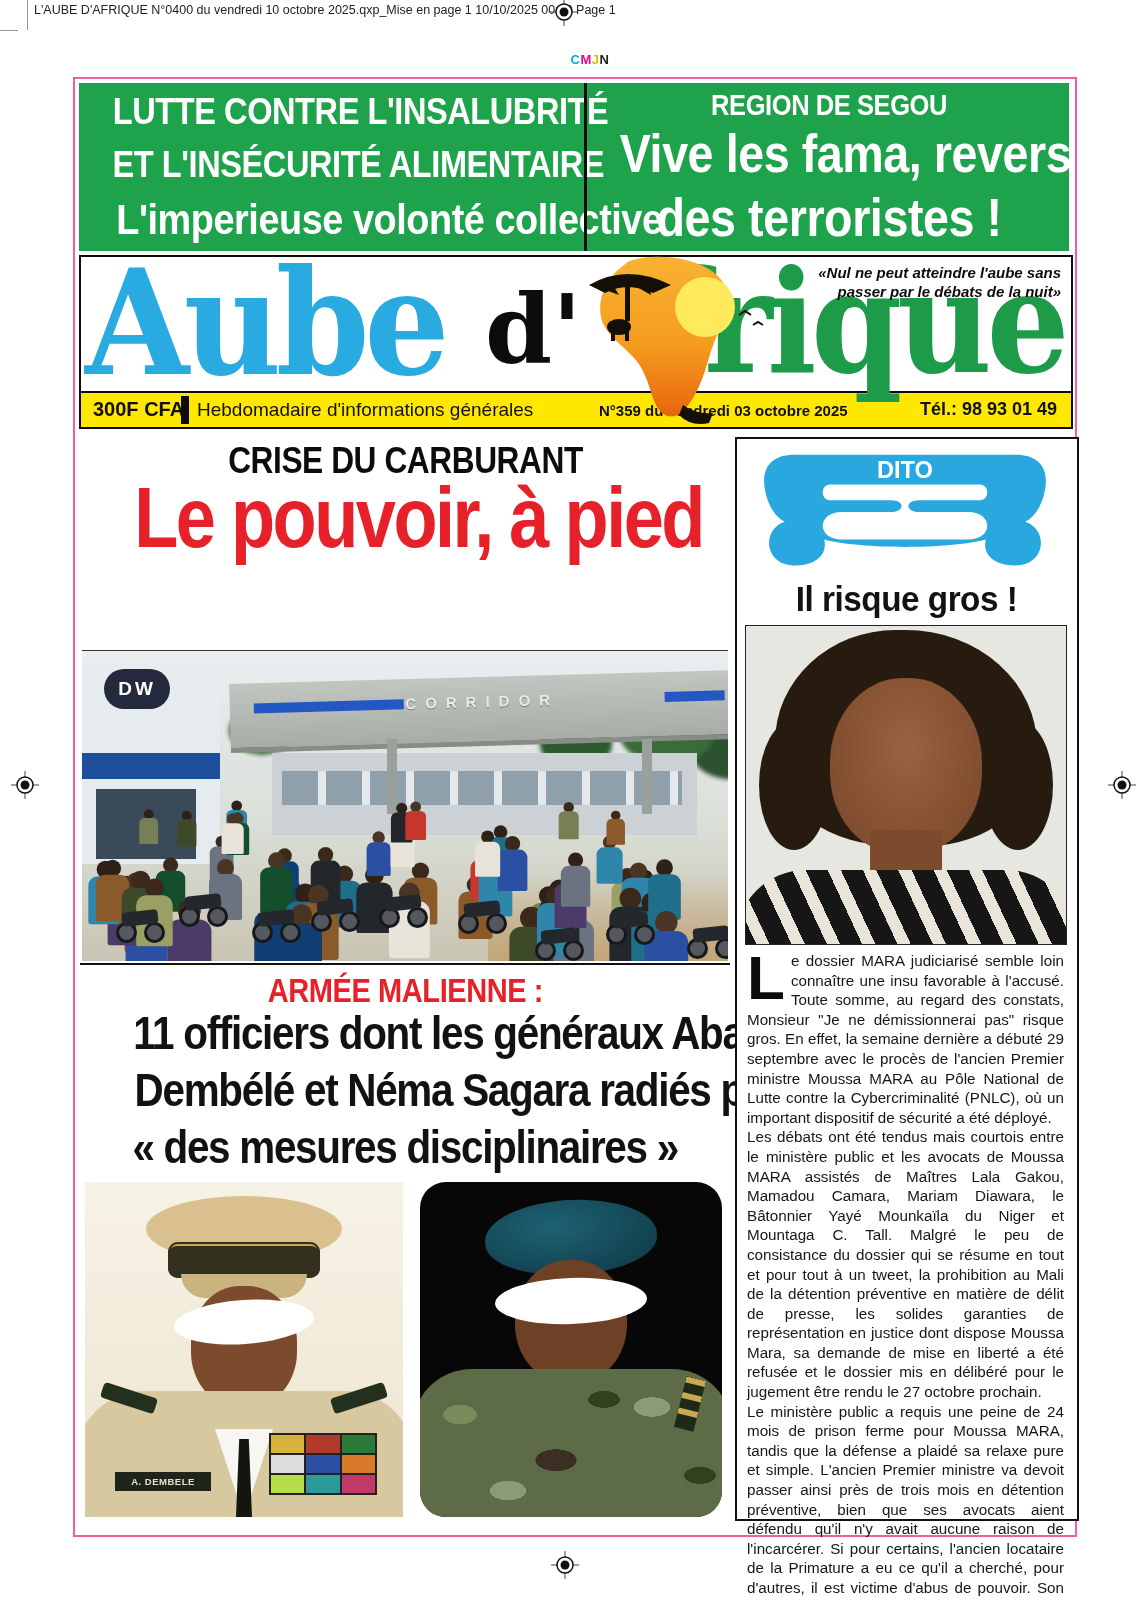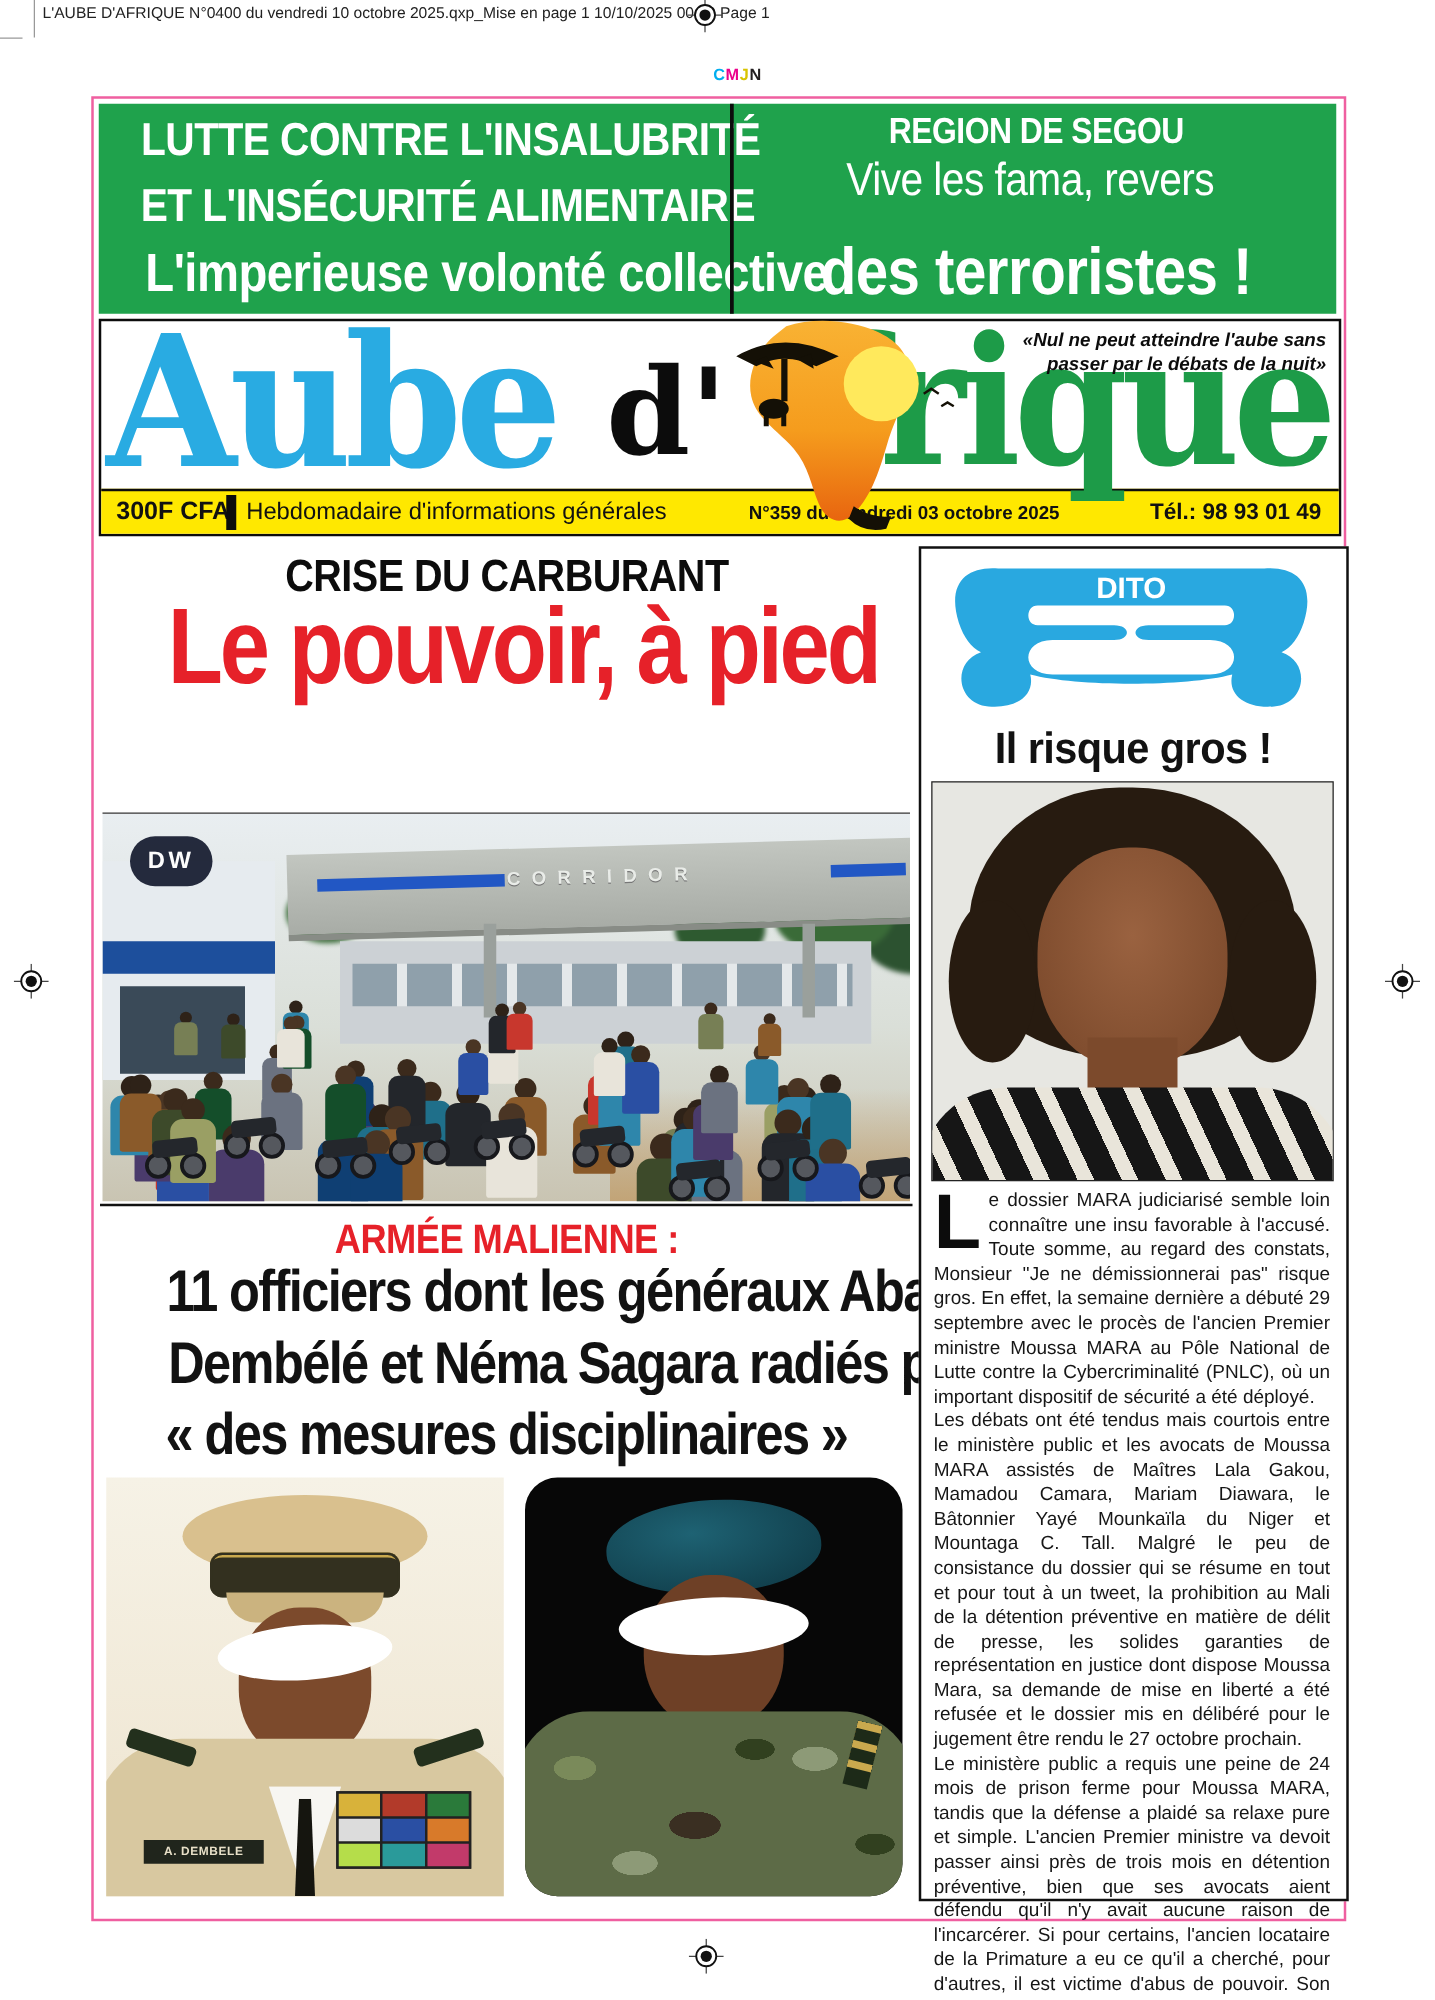--- a/index.html
+++ b/index.html
@@ -19,21 +19,21 @@
   
   .banner{position:absolute;left:79px;top:83px;width:990px;height:168px;background:#1fa24c;}
   .banner .half{position:absolute;top:0;height:100%;color:#fff;text-align:center;border-radius:15px;}
   .banner .hleft{left:0;width:504px;}
   .banner .hdiv{position:absolute;left:505px;top:0;width:3px;height:100%;background:#0c0c0c;}
   .banner .hright{left:510px;width:480px;}
   .bnr-l1{position:absolute;left:0;right:0;top:8px;font-size:37px;font-weight:bold;}
   .bnr-l2{position:absolute;left:0;right:0;top:61px;font-size:37px;font-weight:bold;}
   .bnr-l3{position:absolute;left:0;right:0;top:112px;font-size:43px;font-weight:bold;}
   .bnr-k {position:absolute;left:0;right:0;top:6px;font-size:29px;font-weight:bold;}
-  .bnr-r1{position:absolute;left:0;right:10px;top:40px;font-size:37px;font-weight:normal;}
+  .bnr-r1{position:absolute;left:0;right:10px;top:40px;font-size:53px;font-weight:bold;}
   .bnr-r2{position:absolute;left:0;right:0;top:104px;font-size:53px;font-weight:bold;}
   .cond{display:inline-block;transform:scaleX(.88);transform-origin:center;white-space:nowrap;letter-spacing:-.5px;}
   
   .masthead{position:absolute;left:79px;top:255px;width:990px;height:170px;border:2px solid #0c0c0c;background:#fff;}
   .mh-aube{position:absolute;left:4px;top:-20px;font-family:"DejaVu Serif",serif;font-weight:bold;
            font-size:146px;color:#29abe2;transform:scaleX(.92);transform-origin:left;letter-spacing:-6px;z-index:1;}
   .mh-d{position:absolute;left:404px;top:16px;font-family:"DejaVu Serif",serif;font-weight:bold;
         font-size:96px;color:#0c0c0c;z-index:2;}
   .mh-africa{position:absolute;left:452px;top:-2px;width:252px;height:176px;z-index:4;}
   .mh-frique{position:absolute;left:572px;top:-18px;font-family:"DejaVu Serif",serif;font-weight:bold;

